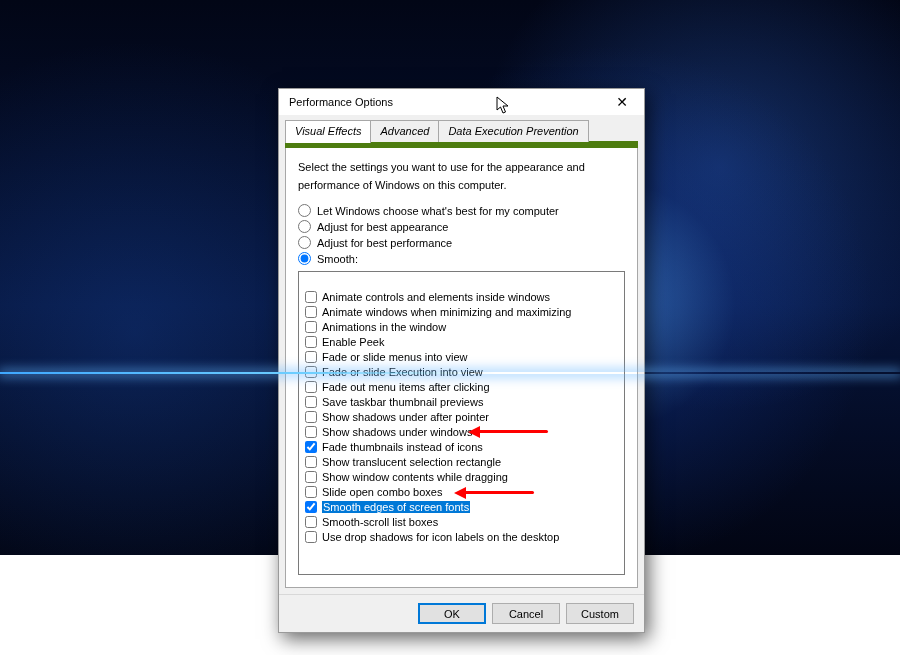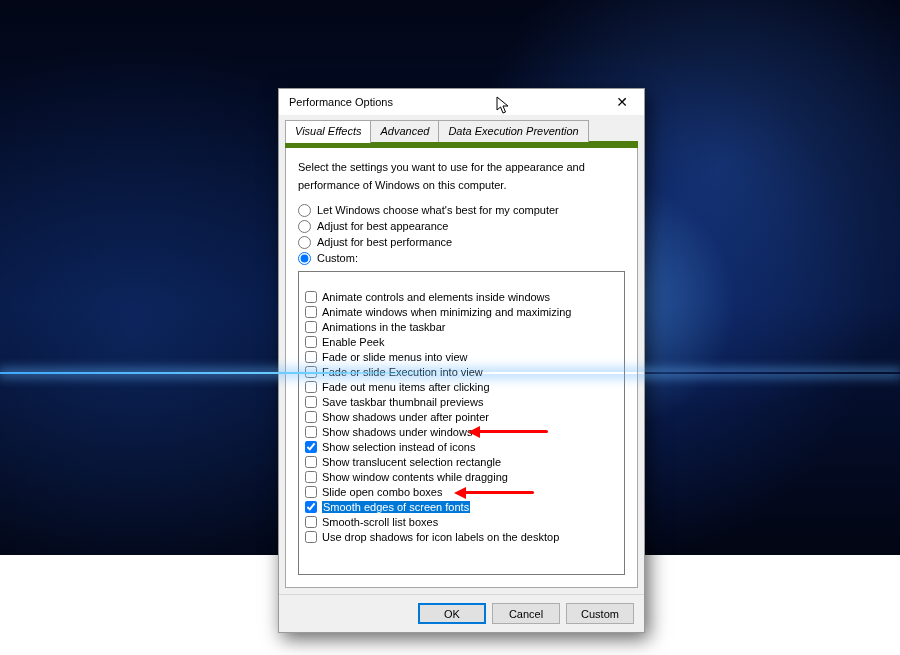--- a/index.html
+++ b/index.html
@@ -30,21 +30,21 @@
 .titlebar .ttl{flex:1;font-size:11px;}
 .titlebar .x{width:32px;text-align:center;font-size:14px;font-family:Arial;line-height:18px;cursor:default;}
 
 .tabstrip{position:relative;height:22px;margin:4px 6px 0 6px;border-bottom:7px solid #4d7c0f;font-style:italic;}
 .tab{position:relative;float:left;height:21px;line-height:21px;padding:0 9px;font-size:11px;
      border:1px solid #a7a7a7;border-bottom:none;background:#f0f0f0;margin-right:-1px;top:1px;}
 .tab.active{background:#fff;z-index:2;height:22px;}
 .tabpage{margin:0 6px 6px 6px;background:#fff;border:1px solid #a7a7a7;border-top:none;padding:10px 12px 12px 12px;}
 
 .desc{font-size:11px;line-height:18px;margin-bottom:10px;}
-.radio-row{display:flex;margin:3px 0;}
+.radio-row{display:flex;align-items:center;margin:3px 0;}
 .radio-row input{margin:0 6px 0 0;}
 .listbox{margin-top:6px;border:1px solid #7a7a7a;background:#fff;padding:17px 3px;height:268px;overflow:hidden;}
 .opt{display:flex;align-items:center;height:15px;padding:0 1px;font-size:11px;white-space:nowrap;}
 .opt input{margin:0 5px 0 2px;width:12px;height:12px;}
 .opt.selected span{background:#0078d7;color:#fff;padding:0 1px;}
 
 .btnbar{display:flex;justify-content:flex-end;gap:6px;padding:8px 10px;background:#f0f0f0;border-top:1px solid #d8d8d8;}
 .btn{min-width:68px;height:21px;font-size:11px;background:#e1e1e1;border:1px solid #adadad;cursor:default;}
 .btn.default{border-color:#0078d7;box-shadow:inset 0 0 0 1px #0078d7;}
 
@@ -82,35 +82,35 @@
       <label class="radio-row">
         <input type="radio" name="perf" style="">
         <span>Adjust for best appearance</span>
       </label>
       <label class="radio-row">
         <input type="radio" name="perf" style="">
         <span>Adjust for best performance</span>
       </label>
       <label class="radio-row">
         <input type="radio" name="perf" checked="" style="">
-        <span>Custom:</span>
+        <span>Smooth:</span>
       </label>
 
       <div class="listbox" id="opts">
           <label class="opt">
             <input type="checkbox" style="">
             <span>Animate controls and elements inside windows</span>
           </label>
           <label class="opt">
             <input type="checkbox" style="">
             <span>Animate windows when minimizing and maximizing</span>
           </label>
           <label class="opt">
             <input type="checkbox" style="">
-            <span>Animations in the taskbar</span>
+            <span>Animations in the window</span>
           </label>
           <label class="opt">
             <input type="checkbox" style="">
             <span>Enable Peek</span>
           </label>
           <label class="opt">
             <input type="checkbox" style="">
             <span>Fade or slide menus into view</span>
           </label>
           <label class="opt">
@@ -128,21 +128,21 @@
           <label class="opt">
             <input type="checkbox" style="">
             <span>Show shadows under after pointer</span>
           </label>
           <label class="opt">
             <input type="checkbox" style="">
             <span>Show shadows under windows</span>
           </label>
           <label class="opt">
             <input type="checkbox" checked="" style="">
-            <span>Show selection instead of icons</span>
+            <span>Fade thumbnails instead of icons</span>
           </label>
           <label class="opt">
             <input type="checkbox" style="">
             <span>Show translucent selection rectangle</span>
           </label>
           <label class="opt">
             <input type="checkbox" style="">
             <span>Show window contents while dragging</span>
           </label>
           <label class="opt">

